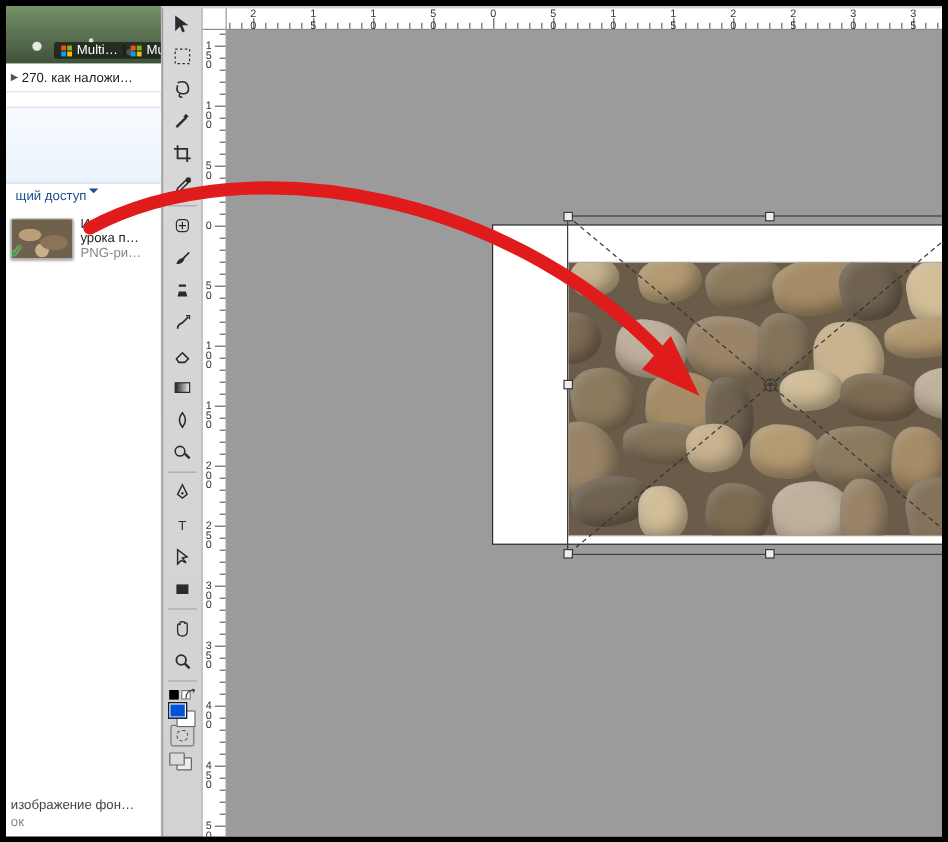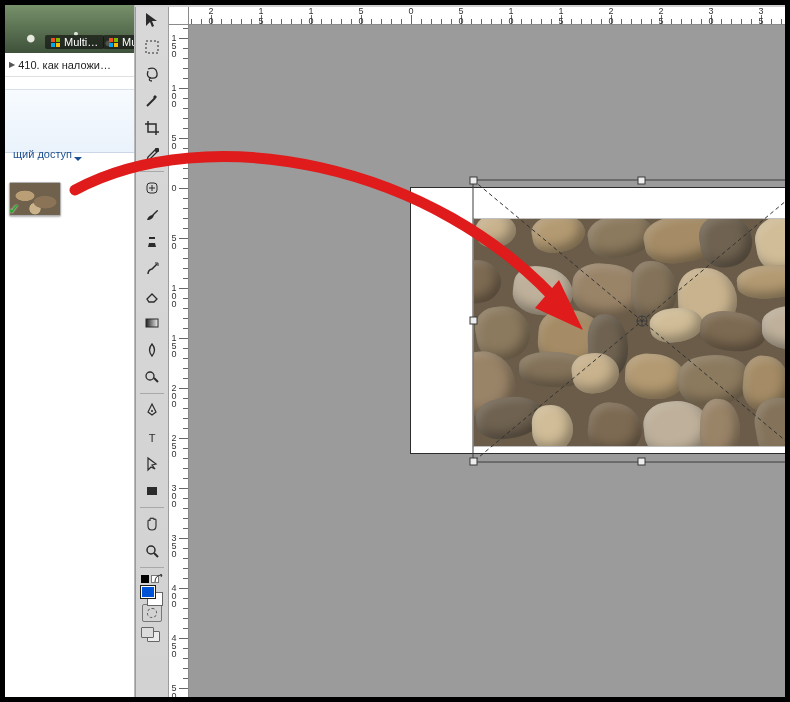--- a/index.html
+++ b/index.html
@@ -18,21 +18,21 @@
 .fp-tag { position: absolute; left: 12px; top: 30px; height: 14px; padding: 0 6px; background: rgba(15,15,15,0.65); border-radius: 2px; color: #fff; font-size: 10px; display: flex; align-items: center; gap: 4px; }
 .fp-tag .winicon { width: 9px; height: 9px; background:
   linear-gradient(#f25022,#f25022) 0 0/4px 4px no-repeat,
   linear-gradient(#7fba00,#7fba00) 5px 0/4px 4px no-repeat,
   linear-gradient(#00a4ef,#00a4ef) 0 5px/4px 4px no-repeat,
   linear-gradient(#ffb900,#ffb900) 5px 5px/4px 4px no-repeat; }
 .fp-crumb { position: absolute; left: 0; top: 48px; right: 0; height: 24px; background: #fff; border-bottom: 1px solid #e0e0e0; display: flex; align-items: center; padding-left: 4px; gap: 3px; }
 .fp-crumb .arr { color: #555; font-size: 8px; }
 .fp-crumb .txt { color: #222; white-space: nowrap; overflow: hidden; }
 .fp-toolbar { position: absolute; left: 0; top: 84px; right: 0; height: 64px; background: linear-gradient(#f7fbff,#eaf2fb); border-top: 1px solid #d8e2ef; border-bottom: 1px solid #cbd7e6; }
-.fp-btn { position: absolute; left: 2px; top: 58px; height: 22px; padding: 0 14px 0 6px; color: #1b4f8f; display: flex; align-items: flex-start; white-space: nowrap; }
+.fp-btn { position: absolute; left: 2px; top: 58px; height: 22px; padding: 0 14px 0 6px; color: #1b4f8f; display: flex; align-items: flex-end; white-space: nowrap; }
 .fp-btn::after { content: ""; position: absolute; right: 4px; top: 9px; border: 4px solid transparent; border-top-color: #1b4f8f; }
 .fp-file { position: absolute; left: 4px; top: 172px; right: 2px; height: 44px; display: flex; align-items: center; gap: 6px; }
 .fp-thumb { width: 52px; height: 34px; border: 1px solid #b0b0b0; border-radius: 2px; box-shadow: 0 1px 2px rgba(0,0,0,.3); position: relative; overflow: hidden; background: #7a6a55; }
 .fp-thumb::before { content: ""; position: absolute; inset: 0; background:
   radial-gradient(ellipse at 30% 40%, #b99e76 18%, transparent 20%),
   radial-gradient(ellipse at 70% 60%, #8a7357 22%, transparent 24%),
   radial-gradient(ellipse at 50% 80%, #cab28b 15%, transparent 17%),
   #6f614c; }
 .fp-check { position: absolute; left: -2px; bottom: -2px; color: #2da52d; font-size: 14px; font-weight: bold; text-shadow: 0 0 2px #fff; }
 .fp-meta { flex: 1; min-width: 0; }
@@ -102,31 +102,40 @@
         <span class="winicon"></span>
         <span>Multi…</span>
       </div>
       <div class="fp-tag" style="left:98px;">
         <span class="winicon"></span>
         <span>Multi…</span>
       </div>
     </div>
     <div class="fp-crumb">
       <span class="arr">▶</span>
-      <span class="txt">410. как наложи…</span>
+      <span class="txt">270. как наложи…</span>
     </div>
     <div class="fp-toolbar">
       <div class="fp-btn">
         <span>щий доступ</span>
       </div>
     </div>
     <div class="fp-file">
       <div class="fp-thumb">
         <span class="fp-check">✓</span>
       </div>
+      <div class="fp-meta">
+        <div class="nm">И…</div>
+        <div class="nm">урока п…</div>
+        <div class="tp">PNG-ри…</div>
+      </div>
+    </div>
+    <div class="fp-status">
+      <div class="s1">изображение фон…</div>
+      <div class="s2">ок</div>
     </div>
   </div>
 
   <div class="toolbox">
     <div class="tool">
           <svg width="18" height="18">
             <path d="M3 2 L3 15 L7 11 L9 16 L11 15 L9 10 L14 10 Z" fill="#2b2b2b"></path>
           </svg>
         </div>
     <div class="tool">

